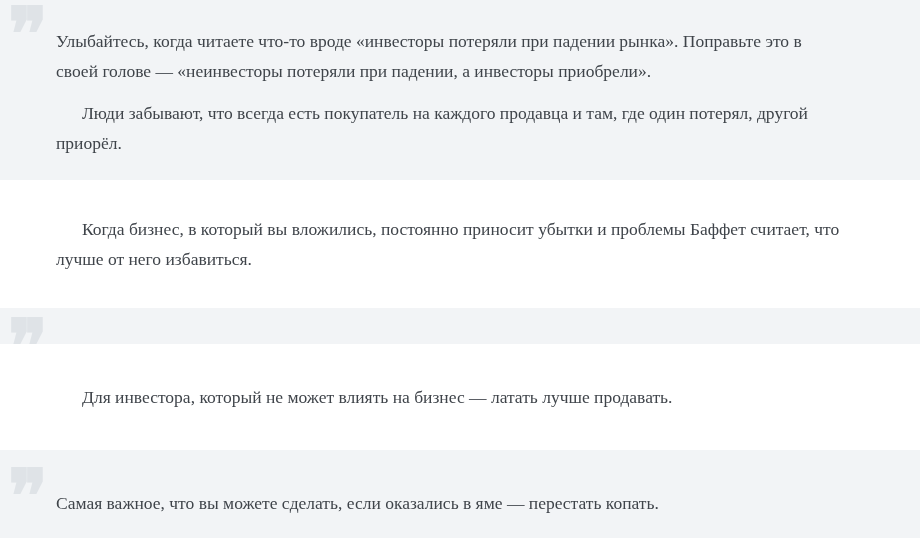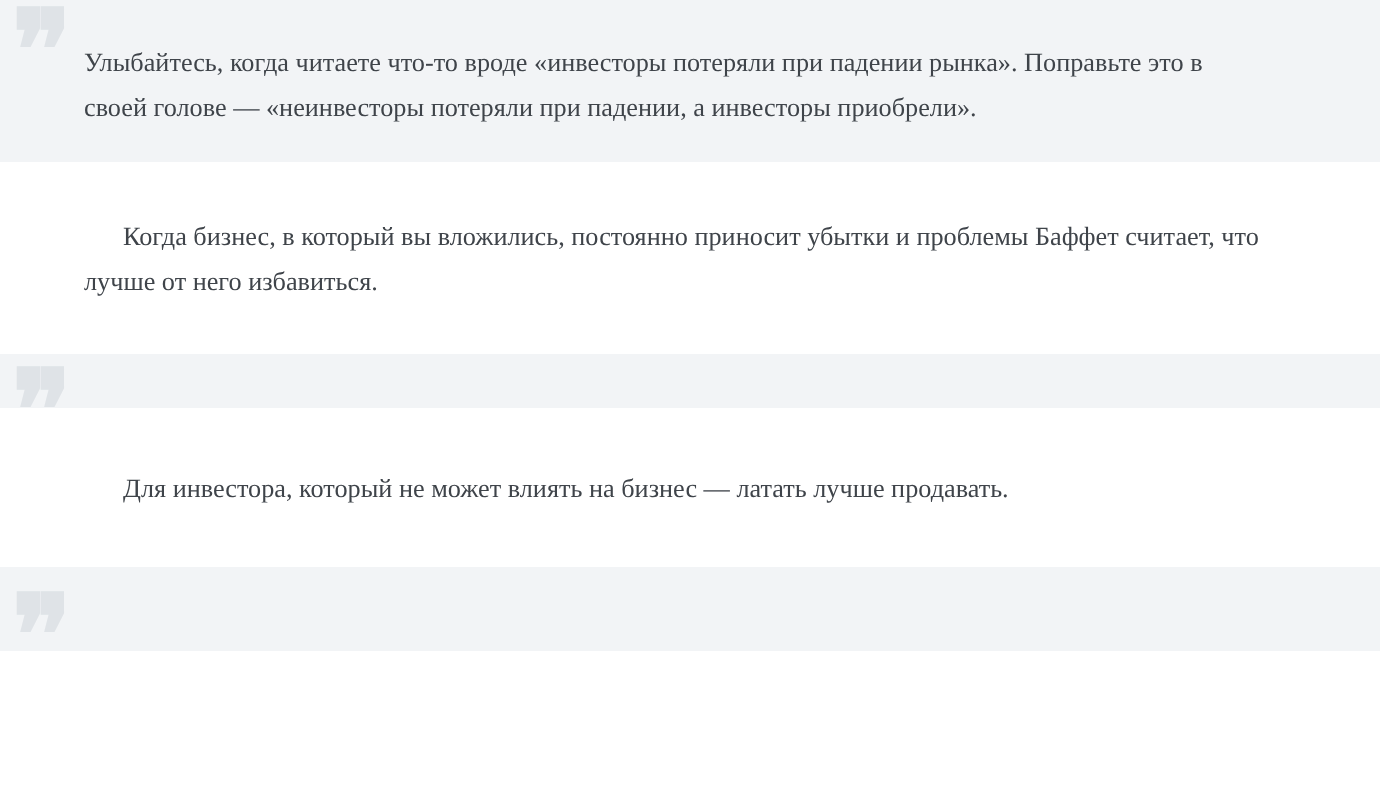--- a/index.html
+++ b/index.html
@@ -66,31 +66,33 @@
   .b5 .quote-mark { top: 18px; }
 </style>
 </head>
 <body>
 
 <div class="page">
 
   <section class="block quote b1">
     <span class="quote-mark">❞</span>
     <p class="para">Улыбайтесь, когда читаете что-то вроде «инвесторы потеряли при падении рынка». Поправьте это в своей голове — «неинвесторы потеряли при падении, а инвесторы приобрели».</p>
+    <p class="para indent">Люди забывают, что всегда есть покупатель на каждого продавца и там, где один потерял, другой приорёл.</p>
   </section>
 
   <section class="block plain b2">
     <p class="para indent">Когда бизнес, в который вы вложились, постоянно приносит убытки и проблемы Баффет считает, что лучше от него избавиться.</p>
   </section>
 
   <section class="block quote b3">
     <span class="quote-mark">❞</span>
   </section>
 
   <section class="block plain b4">
     <p class="para indent">Для инвестора, который не может влиять на бизнес — латать лучше продавать.</p>
   </section>
 
   <section class="block quote b5">
     <span class="quote-mark">❞</span>
+    <p class="para">Самая важное, что вы можете сделать, если оказались в яме — перестать копать.</p>
   </section>
 
 </div>
 
 </body></html>

